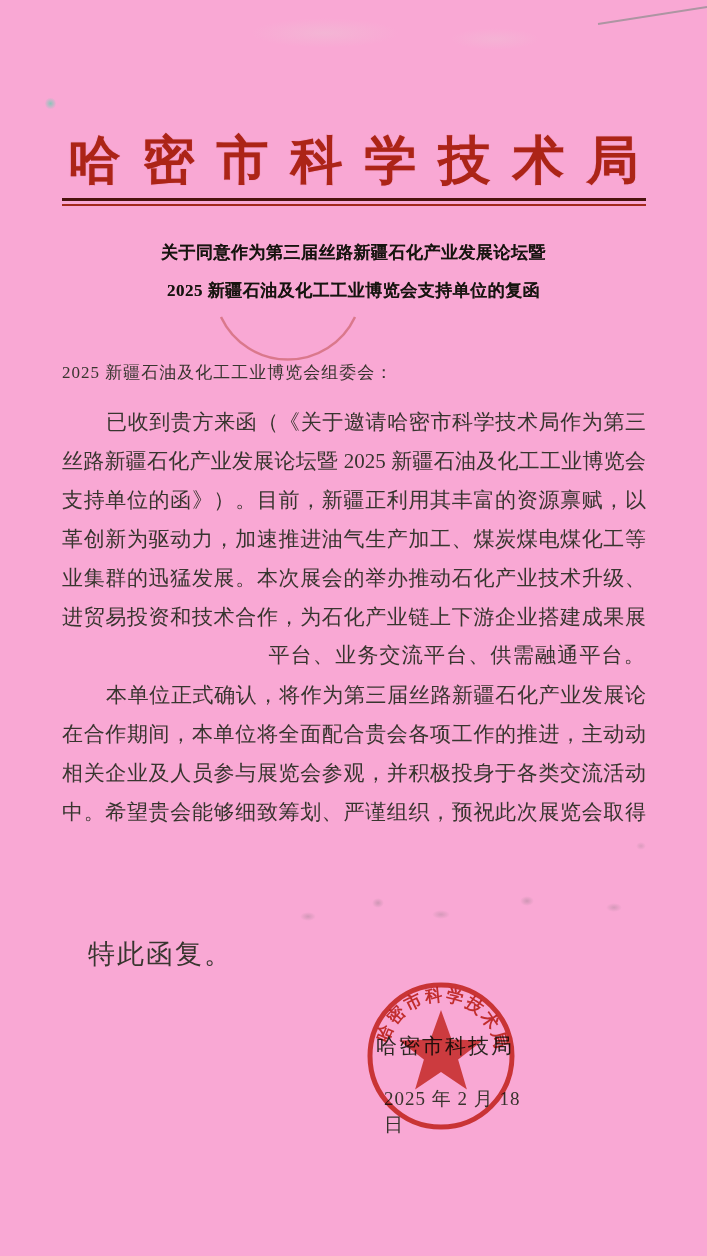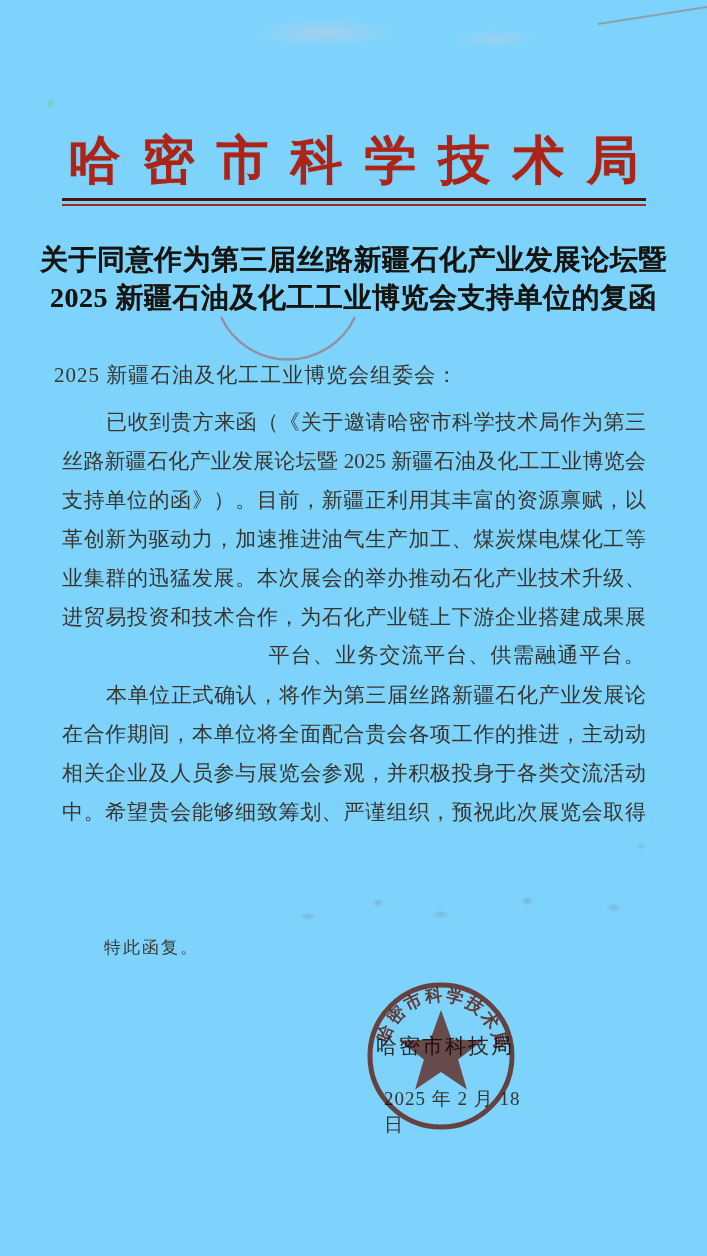--- a/index.html
+++ b/index.html
@@ -1,39 +1,39 @@
 <!DOCTYPE html>
 <html><head>
 <meta charset="utf-8">
 <style>
   html,body{margin:0;padding:0;background:#ffffff;}
-  .page{position:relative;width:707px;height:1256px;background:#7dd3fc;overflow:hidden;
+  .page{position:relative;width:707px;height:1256px;background:#f9a8d4;overflow:hidden;
         font-family:"Liberation Serif","DejaVu Serif",serif;color:#38352f;}
   
   .agency{position:absolute;top:126px;left:50%;white-space:nowrap;
           transform:translateX(calc(-50% + 11px));
           font-size:52px;font-weight:700;letter-spacing:22px;color:#ac2417;
           text-shadow:0 0 1px rgba(172,36,23,.45);}
   .rule1{position:absolute;top:198px;left:62px;width:584px;height:3px;background:#4a130d;}
   .rule2{position:absolute;top:204px;left:62px;width:584px;height:2px;background:#a2291c;}
   
   .title-line{position:absolute;left:0;width:707px;text-align:center;
-              font-size:28px;font-weight:700;color:#16140f;letter-spacing:.5px;
+              font-size:17px;font-weight:700;color:#16140f;letter-spacing:.5px;
               text-shadow:0 0 .6px rgba(20,18,14,.6);}
   .t1{top:241px;} .t2{top:279px;}
   
-  .salutation{position:absolute;top:361px;left:54px;width:584px;
-              font-size:21px;letter-spacing:1px;}
+  .salutation{position:absolute;top:361px;left:62px;width:584px;
+              font-size:17px;letter-spacing:1px;}
   .body-lines{position:absolute;top:403px;left:62px;width:584px;}
   .bline{height:39px;line-height:39px;font-size:21px;white-space:nowrap;}
   .jline{text-align:justify;text-align-last:justify;text-justify:inter-character;white-space:normal;
          overflow:hidden;height:39px;}
   .lline{text-align:right;letter-spacing:1.2px;font-family:Liberation Mono, monospace;}
   .ind{text-indent:44px;}
-  .closing{position:absolute;top:936px;left:104px;font-size:17px;letter-spacing:2px;}
+  .closing{position:absolute;top:936px;left:88px;font-size:27px;letter-spacing:2px;}
   
   .issuer{position:absolute;top:1032px;left:376px;width:140px;
           font-size:21px;letter-spacing:2px;color:#2a2722;z-index:1;}
   .doc-date{position:absolute;top:1086px;left:384px;width:162px;text-align:left;
             font-size:19px;letter-spacing:1px;color:#37332d;z-index:1;}
   
   .seal{position:absolute;left:353px;top:970px;width:176px;height:176px;z-index:2;
         mix-blend-mode:multiply;filter:blur(.4px);}
   
   .arc-remnant{position:absolute;left:210px;top:280px;width:160px;height:90px;}

